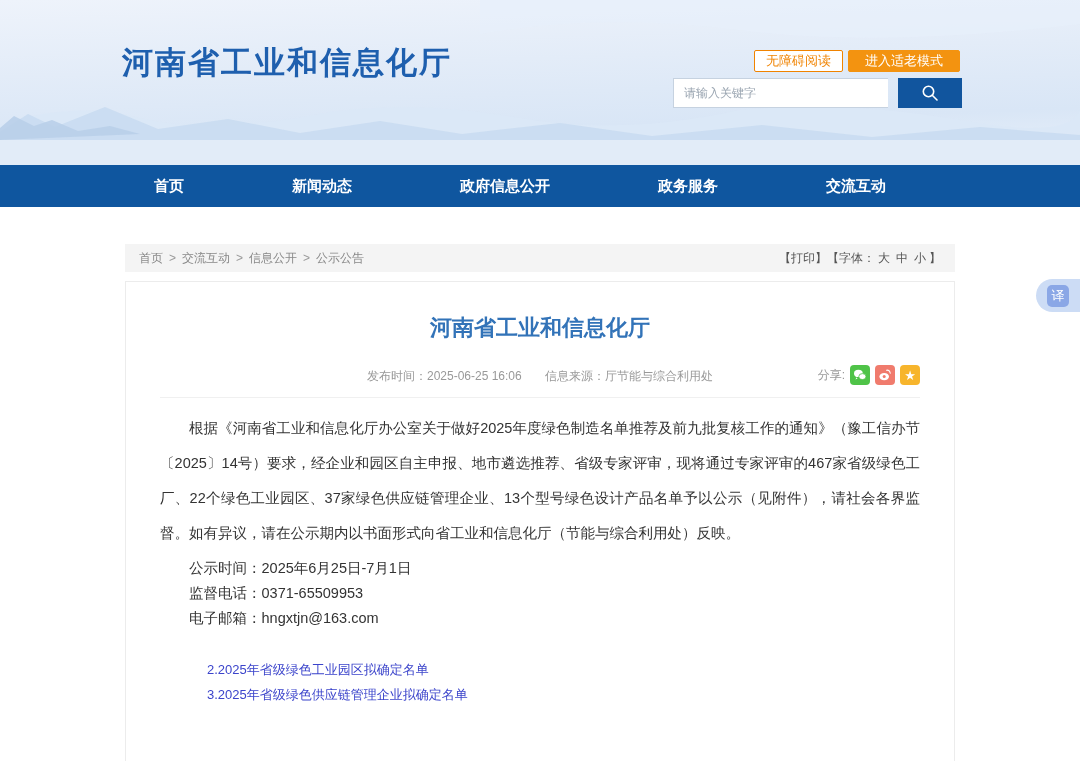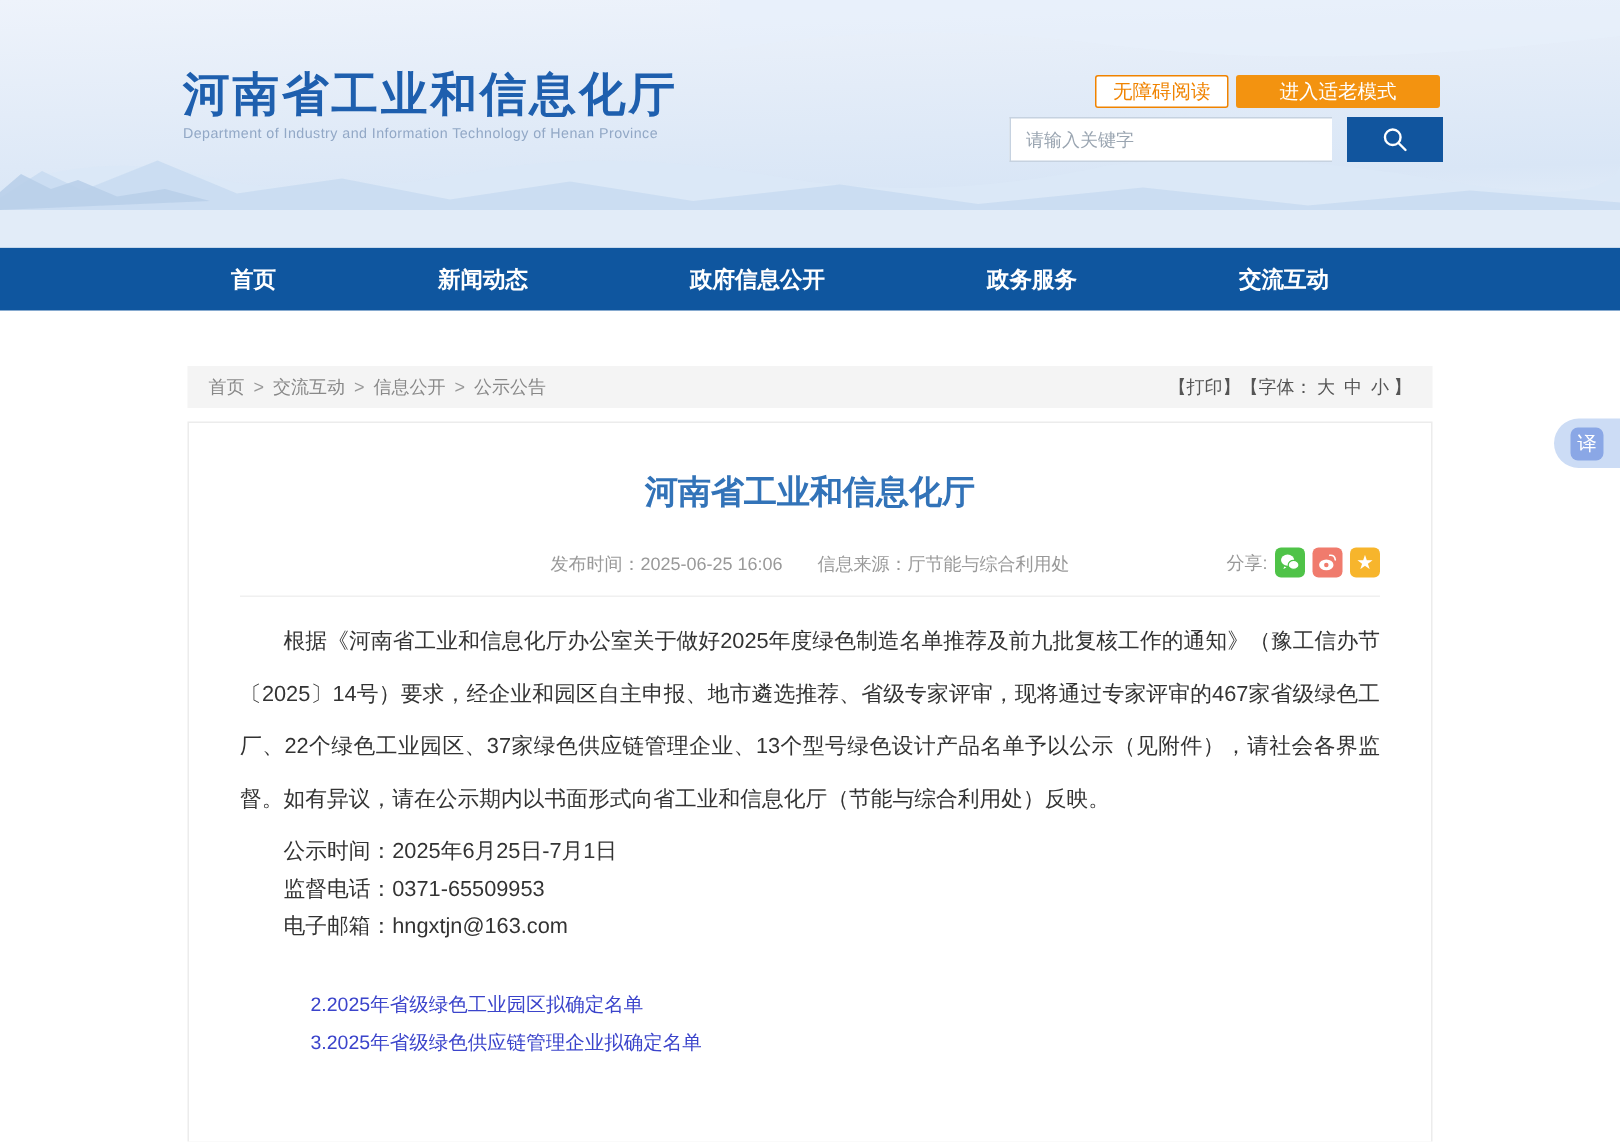--- a/index.html
+++ b/index.html
@@ -20,21 +20,21 @@
     font-size:31px; font-weight:bold; color:#1e5fae; letter-spacing:2px; line-height:34px;
   }
   .logo-sub { font-size:9.5px; color:#92a8c6; margin-top:4px; letter-spacing:.3px; }
 
   .top-actions { position:absolute; top:50px; right:120px; display:flex; gap:5px;justify-content:flex-end; }
   .btn-accessibility {
     height:22px; padding:0 11px; background:#ffffff; border:1px solid #f08300;
     color:#f08300; font-size:13px; line-height:20px; cursor:pointer; border-radius:2px;
   }
   .btn-elder {
-    height:22px; padding:0 28px; background:#f39310; border:1px solid #f39310;
+    height:22px; padding:0 16px; background:#f39310; border:1px solid #f39310;
     color:#ffffff; font-size:13px; line-height:20px; cursor:pointer; border-radius:2px;
   }
 
   .search-bar { position:absolute; top:78px; right:118px; width:289px; height:30px; display:flex;gap:10px; }
   .search-input {
     flex:1; height:30px; border:1px solid #c6d2e0; border-right:none; background:#ffffff;
     font-size:12px; color:#333; padding:0 10px; outline:none;
   }
   .search-input::placeholder { color:#9aa5b1; }
   .search-btn {
@@ -114,21 +114,20 @@
   <svg class="mountains" width="1080" height="165" viewBox="0 0 1080 165" preserveAspectRatio="none">
     <path d="M0,125 Q70,100 140,118 T330,112 Q420,100 520,118 T740,110 Q850,100 960,120 T1080,110 L1080,165 L0,165 Z" fill="#dbe8f7" opacity="0.85"></path>
     <path d="M0,132 L28,114 L55,127 L105,107 L158,129 L228,119 L300,133 L380,121 L462,134 L560,123 L652,136 L762,125 L872,137 L980,127 L1080,135 L1080,165 L0,165 Z" fill="#c9dbf1" opacity="0.9"></path>
     <path d="M0,128 L14,116 L34,126 L52,120 L78,131 L110,126 L140,134 L0,140 Z" fill="#b9cfe9" opacity="0.9"></path>
     <path d="M480,34 Q600,12 740,30 T1080,24 L1080,0 L480,0 Z" fill="#e7effb" opacity="0.7"></path>
     <rect x="0" y="140" width="1080" height="25" fill="#ffffff" opacity="0.45"></rect>
   </svg>
 
   <div class="logo-area">
     <div class="logo-title">河南省工业和信息化厅</div>
-    <div class="logo-sub">Department of Industry and Information Technology of Henan Province</div>
   </div>
 
   <div class="top-actions">
     <button class="btn-accessibility">无障碍阅读</button>
     <button class="btn-elder">进入适老模式</button>
   </div>
 
   <div class="search-bar">
     <input class="search-input" type="text" placeholder="请输入关键字" style="">
     <button class="search-btn">

